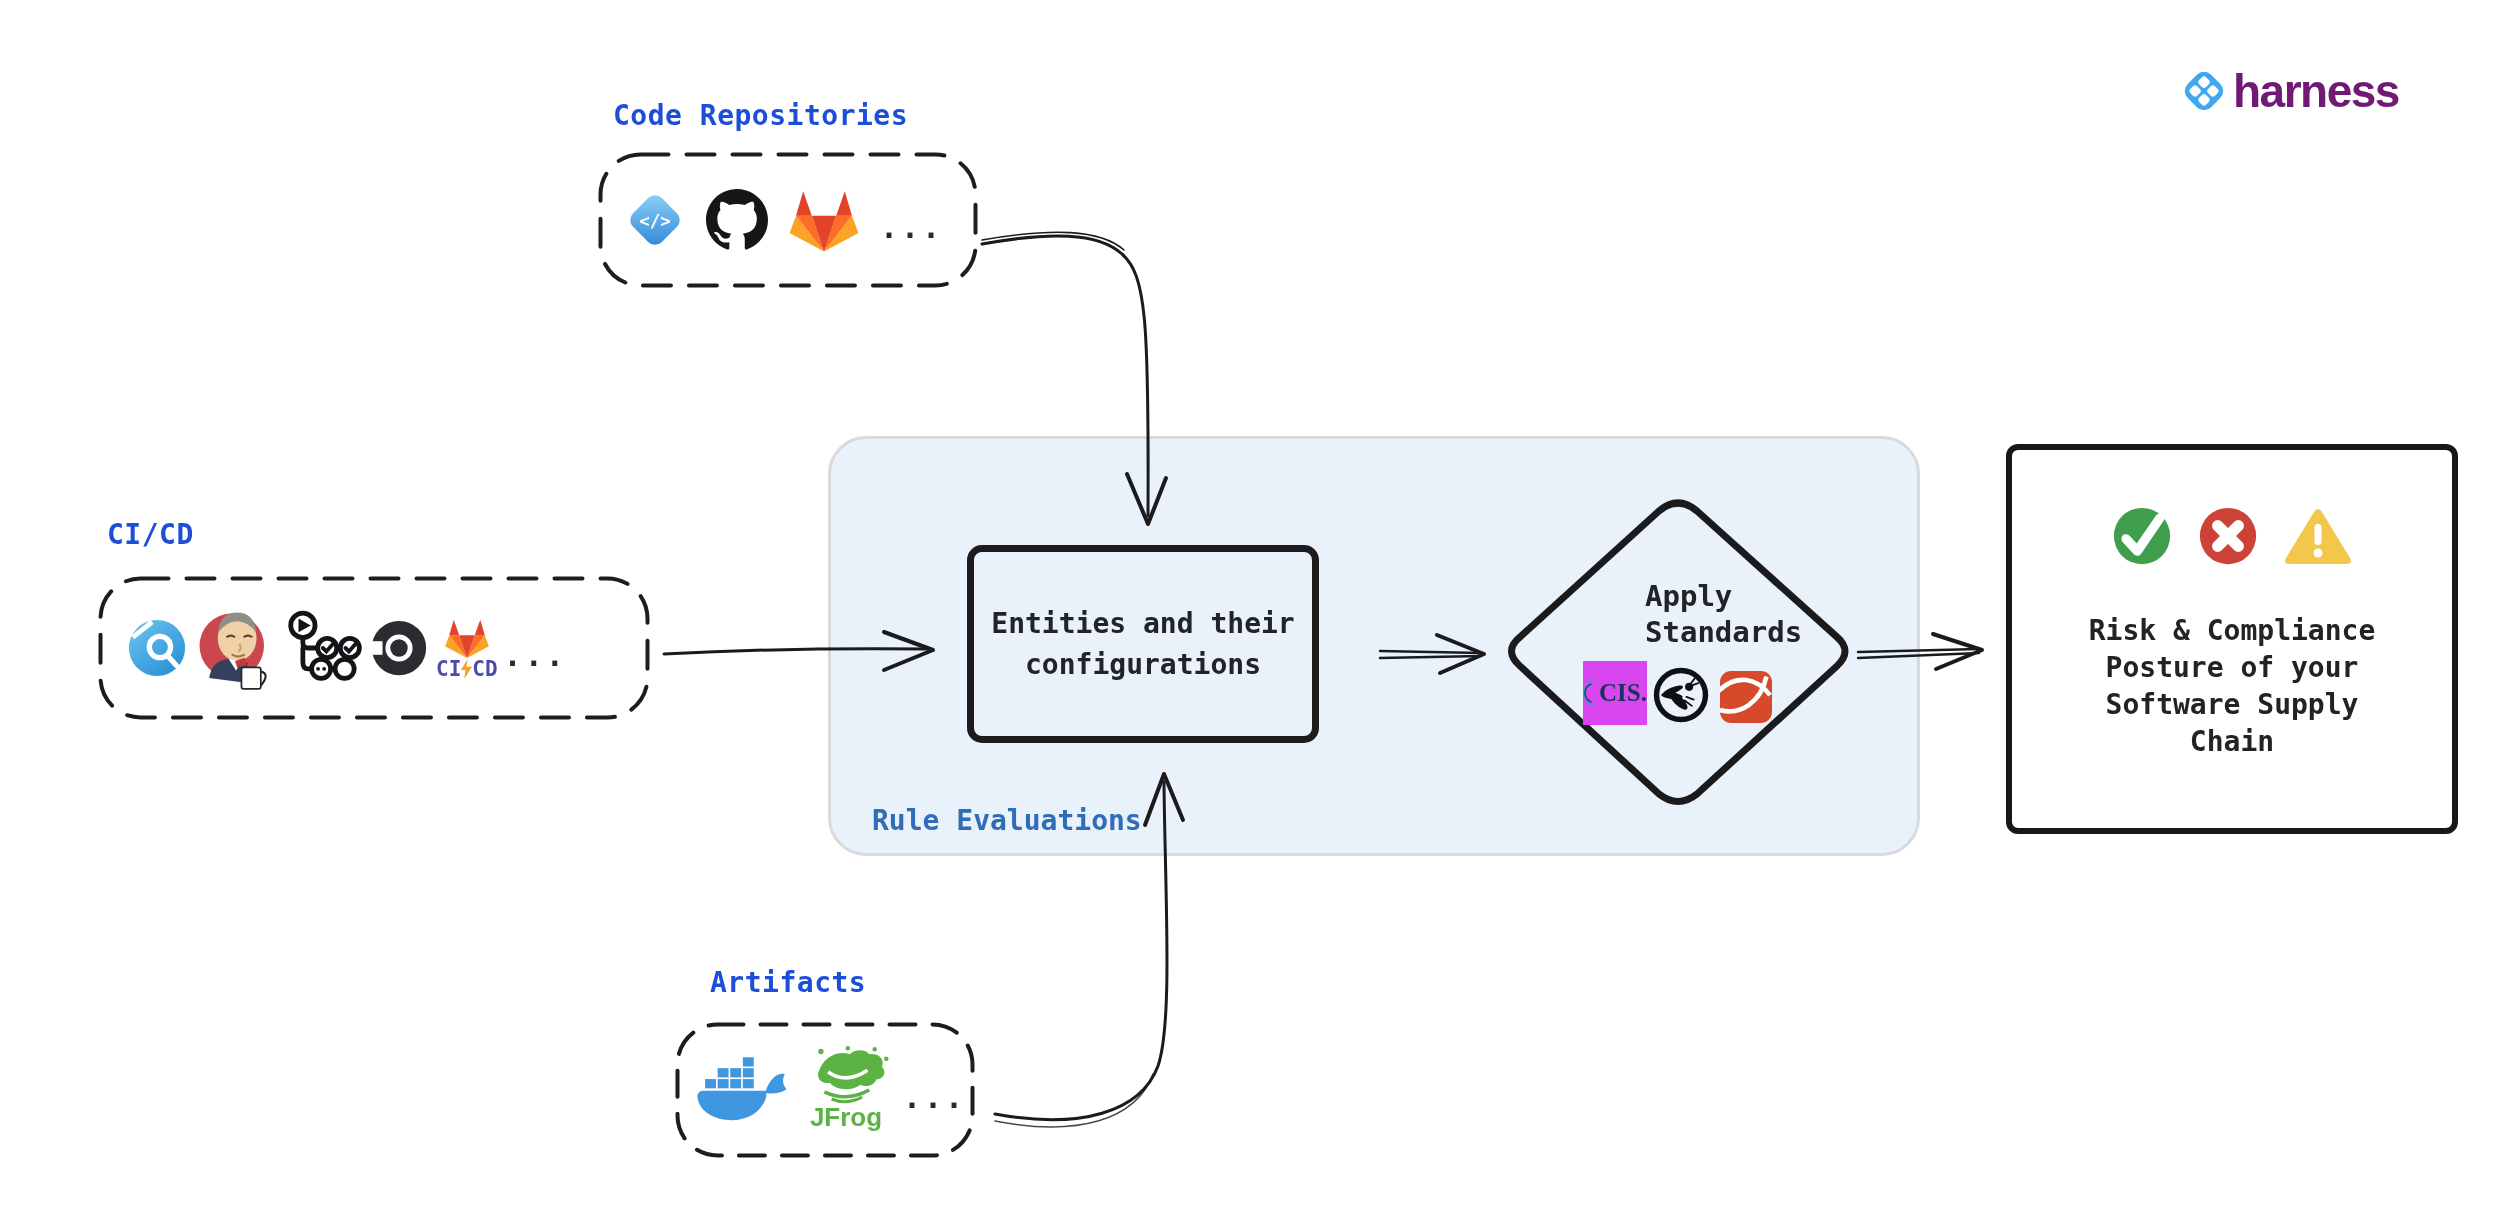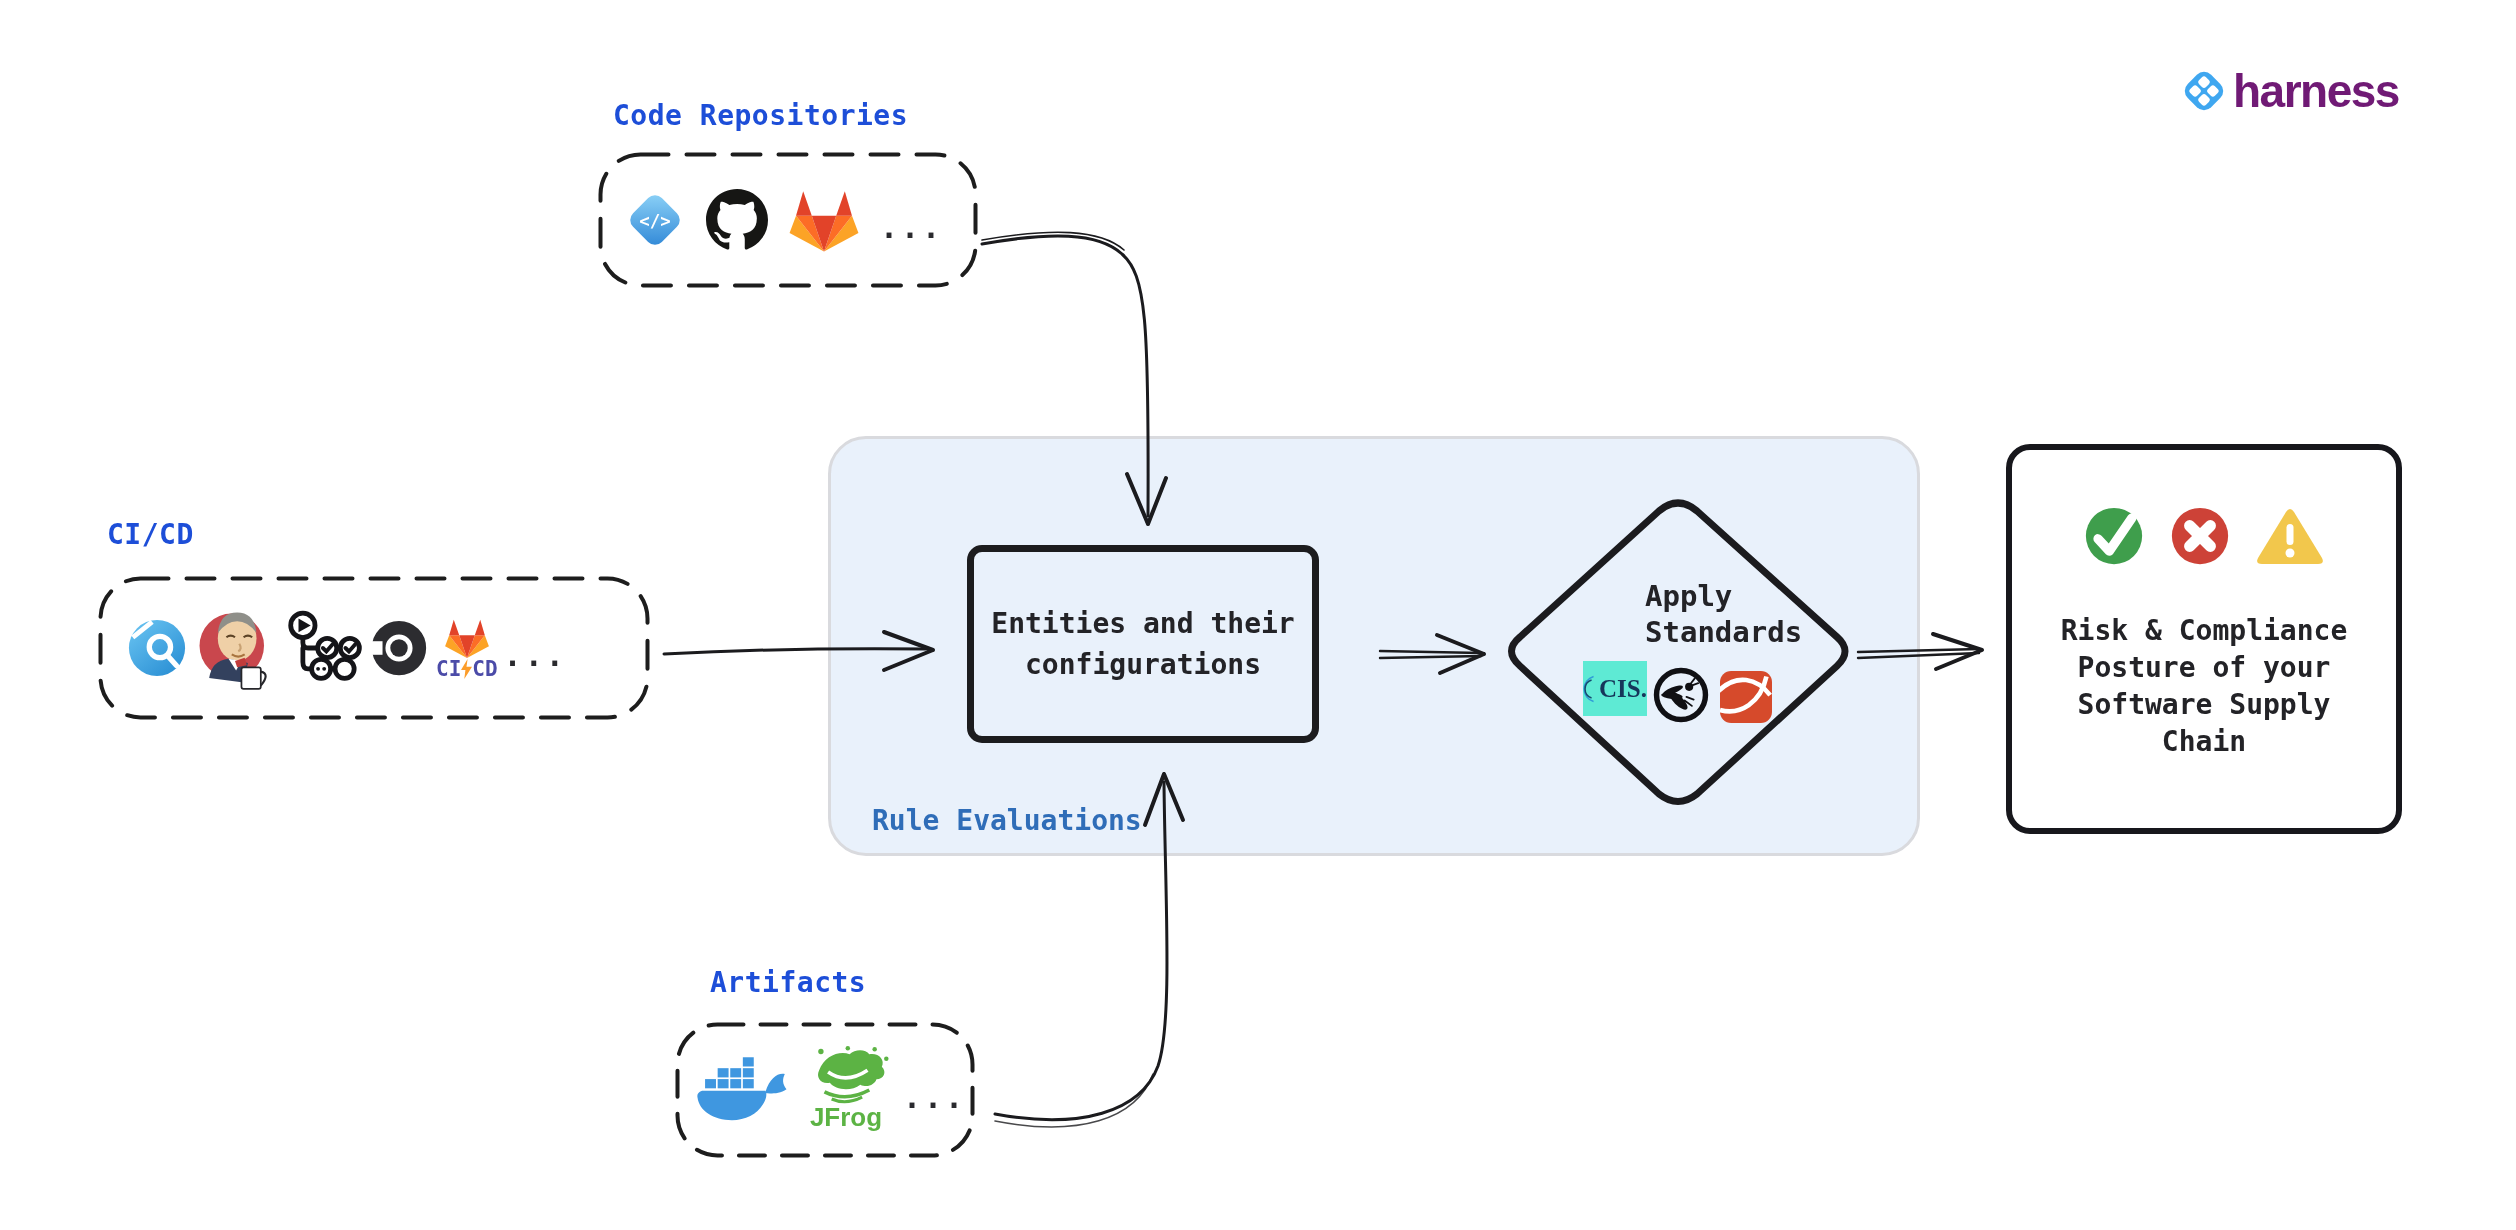--- a/index.html
+++ b/index.html
@@ -8,24 +8,24 @@
   .lbl{font-weight:700;font-size:28px;color:#1d4ed8;letter-spacing:.5px;}
   .ml{white-space:pre-line;}
   .dots{font-weight:700;font-size:30px;color:#2a2a2e;letter-spacing:3px;line-height:1;transform:translateY(8px);}
   .groupbox{position:absolute;}
   .groupbox svg.frame{position:absolute;left:0;top:0;}
   .icons{position:absolute;left:0;top:0;width:100%;height:100%;display:flex;align-items:center;}
   .container{position:absolute;left:828px;top:436px;width:1092px;height:420px;background:#e9f1fb;border:3px solid #d9dade;border-radius:38px;box-sizing:border-box;}
   .rule-label{position:absolute;left:872px;top:804px;font-weight:700;font-size:28px;color:#2f6db8;}
   .entities{position:absolute;left:967px;top:545px;width:352px;height:198px;border:7px solid #1c1c1e;border-radius:15px;box-sizing:border-box;display:flex;align-items:center;justify-content:center;text-align:center;font-weight:700;font-size:28px;line-height:41px;}
   .apply-text{position:absolute;left:1645px;top:578px;width:240px;text-align:left;font-weight:700;font-size:29px;line-height:36px;}
-  .outcome{position:absolute;left:2006px;top:444px;width:396px;height:390px;background:#fff;border:6px solid #17171c;border-radius:24px;box-sizing:border-box;}
+  .outcome{position:absolute;left:2006px;top:444px;width:452px;height:390px;background:#fff;border:6px solid #17171c;border-radius:12px;box-sizing:border-box;}
   .outcome .status-row{display:flex;justify-content:center;gap:26px;margin-top:56px;align-items:center;}
   .outcome .otext{margin-top:46px;text-align:center;font-weight:700;font-size:28px;line-height:37px;}
-  .cis{position:absolute;left:1583px;top:661px;width:64px;height:55px;background:#5eead4;display:flex;align-items:center;justify-content:center;}
+  .cis{position:absolute;left:1583px;top:661px;width:64px;height:64px;background:#d946ef;display:flex;align-items:center;justify-content:center;}
   .cis .cistxt{font-family:"Liberation Serif",serif;font-weight:700;font-size:25px;color:#16365a;margin-left:4px;}
   .brand{position:absolute;left:2181px;top:64px;display:flex;align-items:center;gap:6px;}
   .wordmark{font-family:"Liberation Sans",sans-serif;font-weight:700;font-size:46px;color:#701a75;letter-spacing:-1.5px;}
   .glci{display:flex;flex-direction:column;align-items:center;gap:0;}
   .glci .t{font-weight:700;font-size:21px;color:#4b4ba8;display:flex;align-items:center;line-height:1;}
   svg{display:block;}
 </style>
 </head>
 <body>
 

